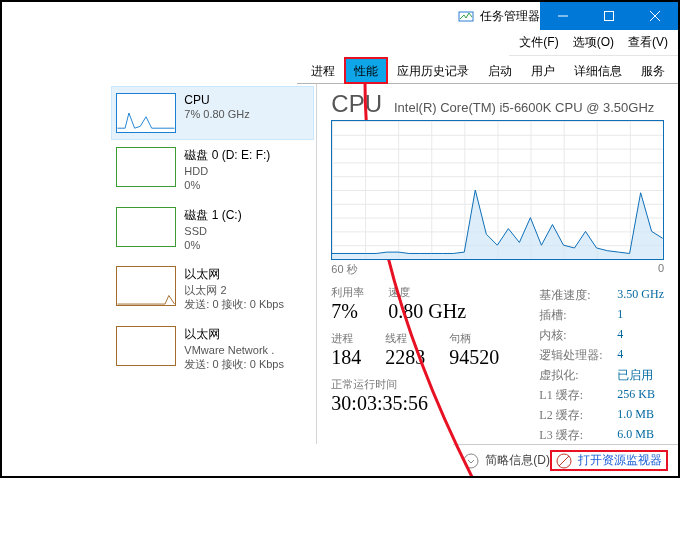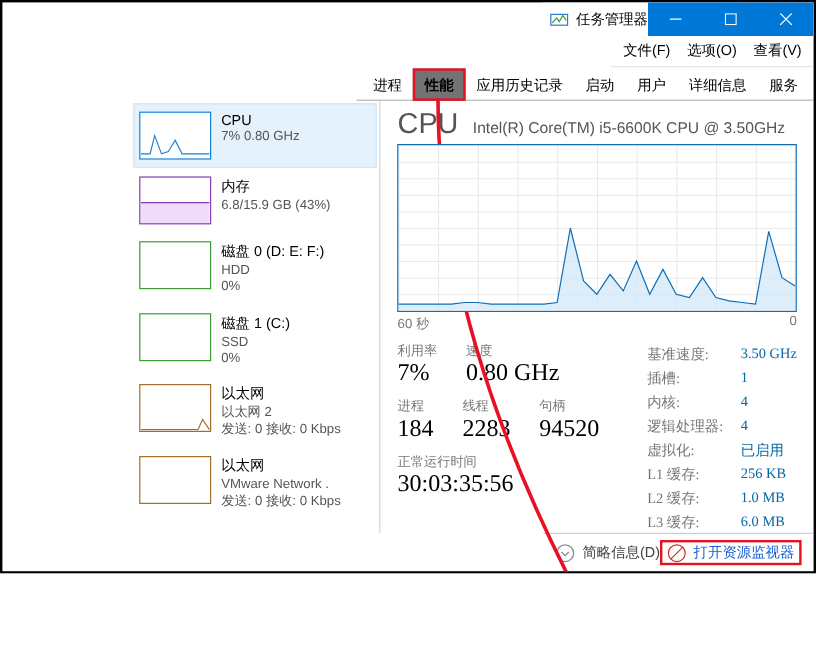--- a/index.html
+++ b/index.html
@@ -17,21 +17,21 @@
   .titlebar .min   { background:#0078d7; color:#fff; }
   .bluebar-right { flex:1; height:28px; background:#0078d7; display:flex; justify-content:flex-end; }
 
   
   .menubar { display:flex; gap:14px; padding:4px 10px; border-bottom:1px solid #e5e5e5; }
   .menubar span { cursor:default; }
 
   
   .tabs { display:flex; padding:0 4px; border-bottom:1px solid #b5b5b5; position:relative; }
   .tabs .tab { padding:5px 9px 4px; border:1px solid transparent; border-bottom:none; margin-right:-1px; position:relative; top:1px; }
-  .tabs .tab[data-active="true"] { border-color:#b5b5b5; background:#737373;font-weight:bold; }
+  .tabs .tab[data-active="true"] { border-color:#b5b5b5; background:#0ea5e9; }
   .highlight-tab { outline:2px solid #e81123; outline-offset:-2px; }
 
   
   .body { flex:1; display:flex; min-height:0;padding-left:24px; }
   .sidebar { width:208px; border-right:1px solid #d4d4d4; overflow-y:auto; padding:2px; }
   .sbrow { display:flex; gap:8px; padding:6px 4px; border:1px solid transparent; }
   .sbrow[data-selected="true"] { background:#e5f1fb; border-color:#cce8ff; }
   .thumb { width:60px; height:40px; background:#fff; border:1px solid; position:relative; overflow:hidden; }
   .thumb svg { width:100%; height:100%; display:block; }
   .sbtext .name { font-weight:400; }
@@ -139,32 +139,20 @@
           <svg viewBox="0 0 60 40">
               <polyline fill="none" stroke="#1b7fd1" points="0,36 8,36 12,20 18,36 24,34 30,24 36,36 60,36"></polyline>
             </svg>
         </div>
         <div class="sbtext">
           <div class="name">CPU</div>
           <div class="sub">7% 0.80 GHz</div>
         </div>
       </div>
       <div class="sbrow">
-        <div class="thumb" style="border-color:#8c3ab5">
-          <svg viewBox="0 0 60 40">
-              <rect x="0" y="22" width="60" height="18" fill="#efdcf8"></rect>
-              <line x1="0" y1="22" x2="60" y2="22" stroke="#8c3ab5"></line>
-            </svg>
-        </div>
-        <div class="sbtext">
-          <div class="name">内存</div>
-          <div class="sub">6.8/15.9 GB (43%)</div>
-        </div>
-      </div>
-      <div class="sbrow">
         <div class="thumb" style="border-color:#3c9b35"></div>
         <div class="sbtext">
           <div class="name">磁盘 0 (D: E: F:)</div>
           <div class="sub">HDD</div>
           <div class="sub">0%</div>
         </div>
       </div>
       <div class="sbrow">
         <div class="thumb" style="border-color:#3c9b35"></div>
         <div class="sbtext">

